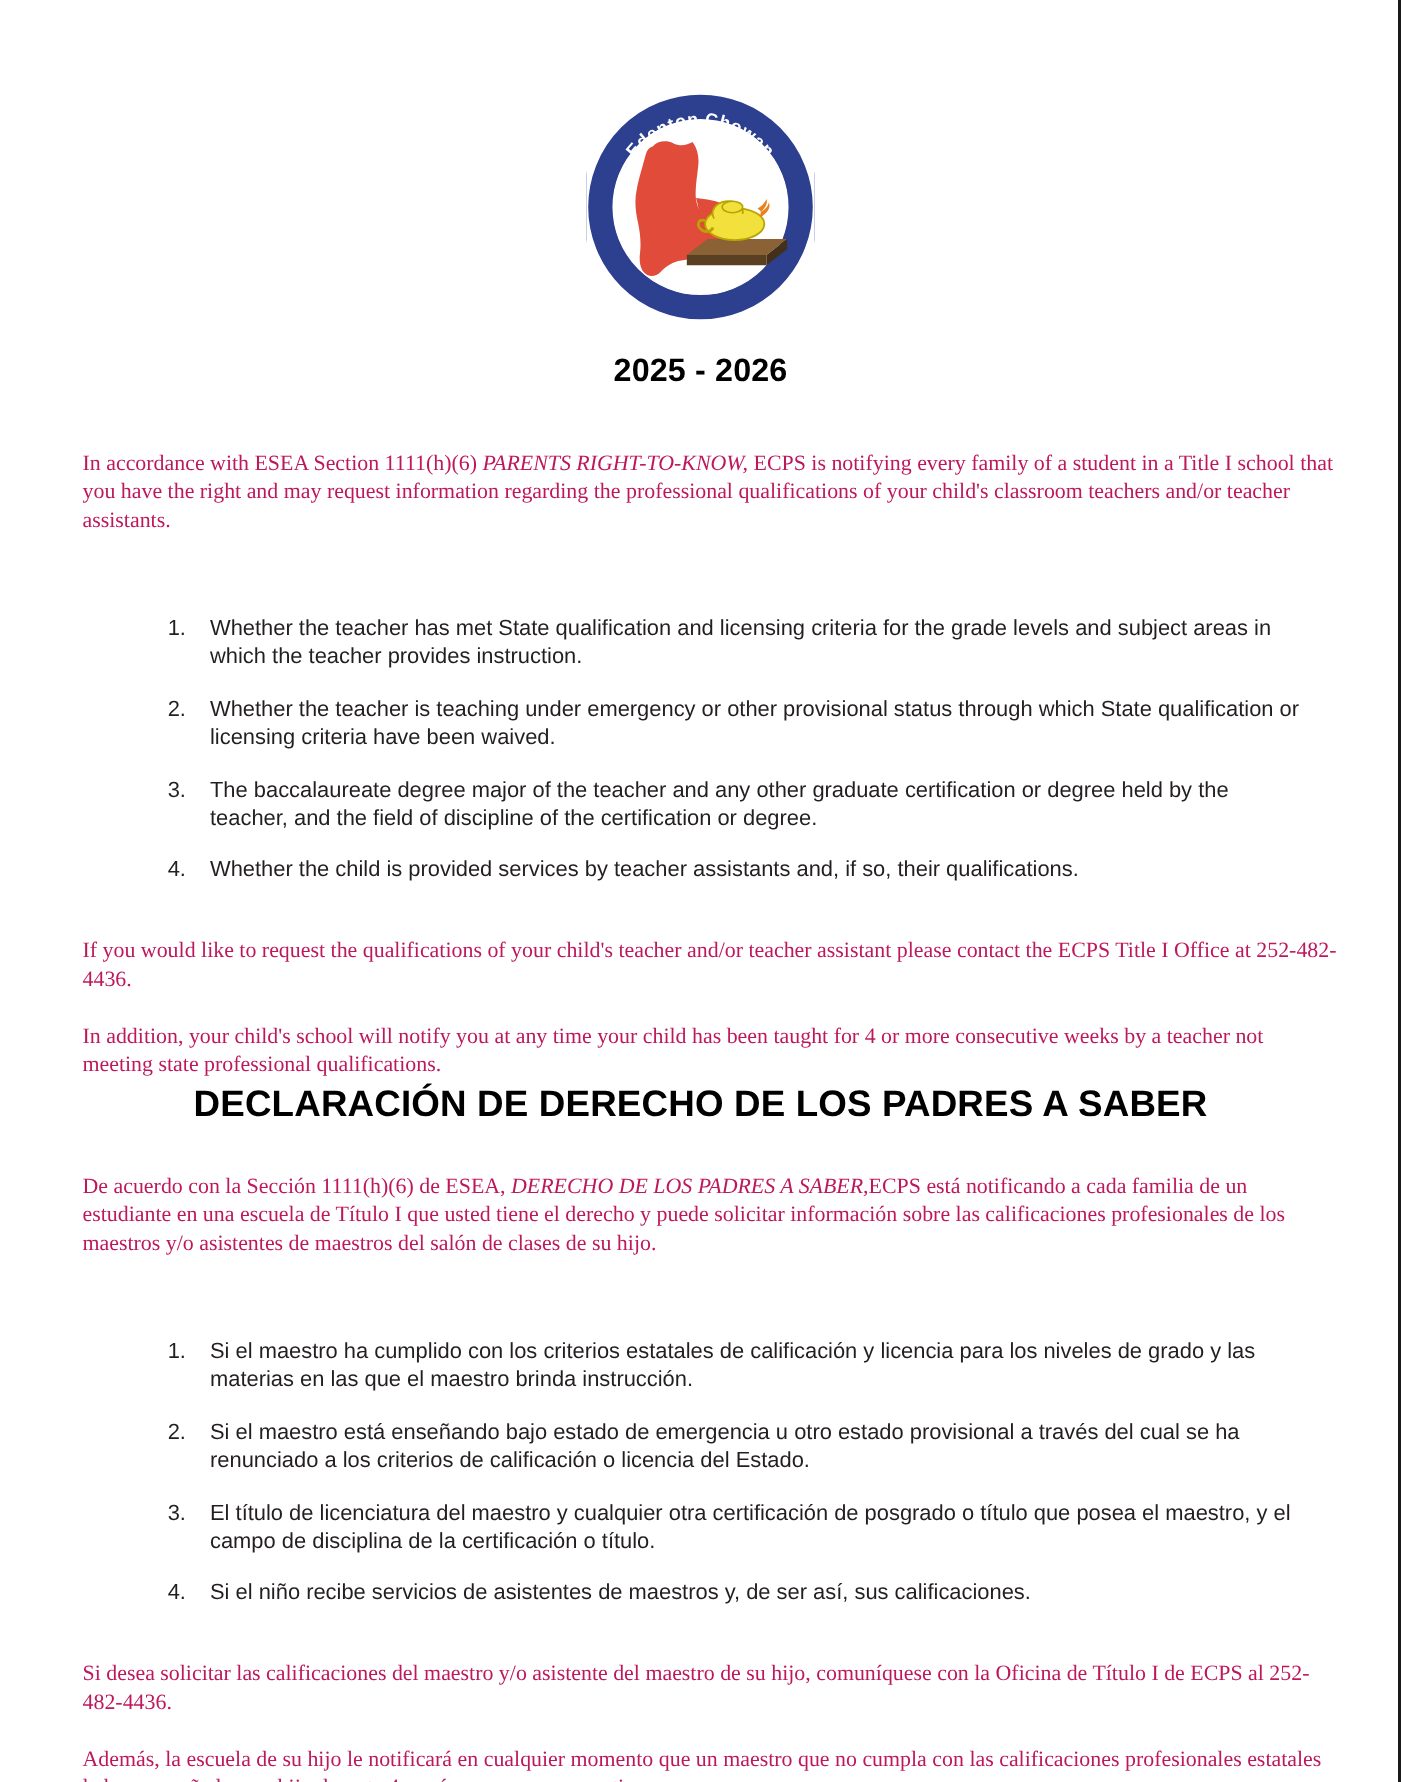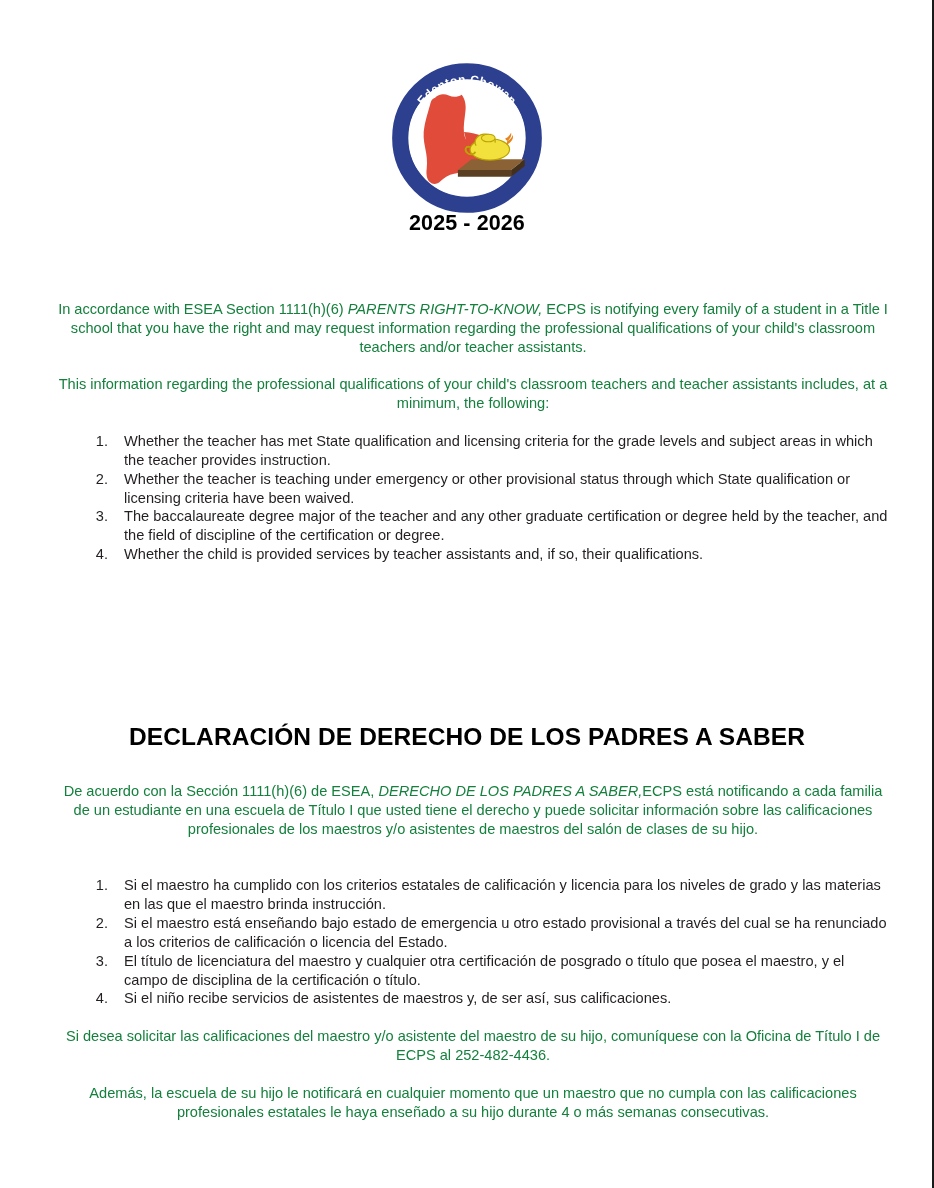--- a/index.html
+++ b/index.html
@@ -44,21 +44,21 @@
     font-size: 21.5px;
     font-weight: bold;
     letter-spacing: 0.1px;
     line-height: 1.33;
     margin: 0;
     color: #000000;
   }
   .title-block {
     position: absolute;
     left: 0;
-    top: 209px;
+    top: 233px;
     width: 934px;
   }
   .title-line2 {
     margin-top: 1px;
   }
 
   .section-title-es {
     position: absolute;
     left: 0;
     top: 723px;
@@ -68,37 +68,38 @@
     font-weight: bold;
     color: #000000;
     letter-spacing: 0.1px;
   }
 
   
   p.para {
     margin: 0;
     font-size: 14.6px;
     line-height: 1.29;
-    color: #15803d;
-    text-align: center;
+    color: #be185d;
+    text-align: left;
+    font-family: Liberation Serif, serif;
   }
   .gap {
     height: 19px;
   }
   ol.numlist {
     margin: 0;
     padding: 0 0 0 57px;
     font-size: 14.6px;
     line-height: 1.29;
     color: #231f20;
     list-style-position: outside;
   }
   ol.numlist li {
     padding-left: 12px;
-    margin: 0;
+    margin: 16px;
   }
   em {
     font-style: italic;
   }
 
   
   .en-body {
     position: absolute;
     left: 55px;
     top: 300px;
@@ -167,36 +168,37 @@
   <div class="title-block">
     <div class="doc-title">2025 - 2026</div>
   </div>
 
   <div class="en-body">
 
     <p class="para"><span>In accordance with ESEA Section 1111(h)(6) </span><em>PARENTS RIGHT-TO-KNOW,</em><span> ECPS is notifying every family of a student in a Title I school that you have the right and may request information regarding the professional qualifications of your child's classroom teachers and/or teacher assistants.</span></p>
 
     <div class="gap"></div>
 
-    <p class="para">This information regarding the professional qualifications of your child's classroom teachers and teacher assistants includes, at a minimum, the following:</p>
 
     <div class="gap"></div>
 
     <ol class="numlist">
       <li>Whether the teacher has met State qualification and licensing criteria for the grade levels and subject areas in which the teacher provides instruction.</li>
       <li>Whether the teacher is teaching under emergency or other provisional status through which State qualification or licensing criteria have been waived.</li>
       <li>The baccalaureate degree major of the teacher and any other graduate certification or degree held by the teacher, and the field of discipline of the certification or degree.</li>
       <li>Whether the child is provided services by teacher assistants and, if so, their qualifications.</li>
     </ol>
 
     <div class="gap"></div>
 
-
-    <div class="gap"></div>
-
+    <p class="para">If you would like to request the qualifications of your child's teacher and/or teacher assistant please contact the ECPS Title I Office at 252-482-4436.</p>
+
+    <div class="gap"></div>
+
+    <p class="para">In addition, your child's school will notify you at any time your child has been taught for 4 or more consecutive weeks by a teacher not meeting state professional qualifications.</p>
   </div>
 
   <div class="section-title-es">DECLARACIÓN DE DERECHO DE LOS PADRES A SABER</div>
 
   <div class="es-body">
 
     <p class="para"><span>De acuerdo con la Sección 1111(h)(6) de ESEA, </span><em>DERECHO DE LOS PADRES A SABER,</em><span>ECPS está notificando a cada familia de un estudiante en una escuela de Título I que usted tiene el derecho y puede solicitar información sobre las calificaciones profesionales de los maestros y/o asistentes de maestros del salón de clases de su hijo.</span></p>
 
     <div class="gap"></div>
 

